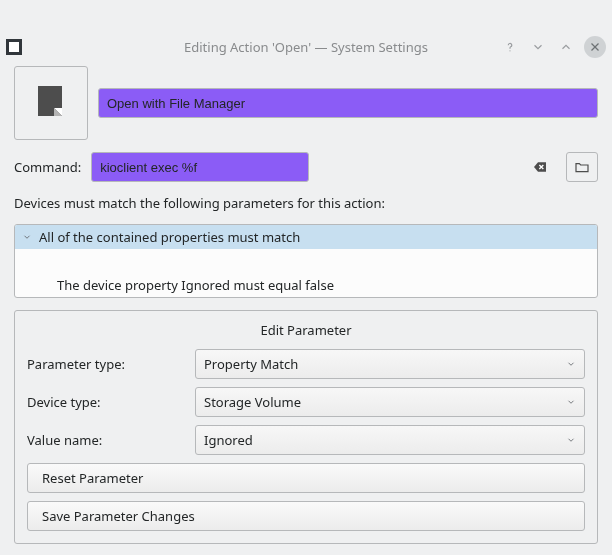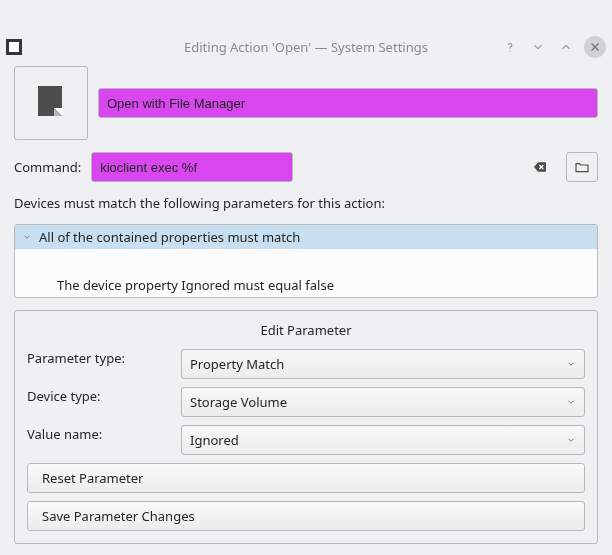--- a/index.html
+++ b/index.html
@@ -9,35 +9,35 @@
   .titlebar-icon { width: 16px; height: 16px; background: #31363b; display: inline-block; position: relative; }
   .titlebar-icon::after { content:''; position:absolute; left:3px; top:3px; width:10px; height:10px; background:#fff; }
   .titlebar-title { position:absolute; left:0; right:0; text-align:center; color:#898b8d; font-size:13px; }
   .titlebar-controls { margin-left:auto; display:flex; align-items:center; gap:8px; }
   .tb-btn { width:20px; height:20px; display:flex; align-items:center; justify-content:center; color:#9a9da0; cursor:pointer; }
   .tb-btn.close { width:22px; height:22px; border-radius:50%; background:#cfd2d4; color:#6e7275; }
   .content { flex:1; padding: 8px 14px 14px 14px; display:flex; flex-direction:column; gap:12px; }
   .row { display:flex; align-items:center; gap:10px; }
   .icon-btn { width:74px; height:74px; border:1px solid #b6b8ba; background:#eff0f1; display:flex; align-items:center; justify-content:center; cursor:pointer; border-radius:3px; }
   .icon-btn svg { width:42px; height:42px; }
-  .text-input { flex:1; height:30px; border:1px solid #b6b8ba; background:#d946ef; border-radius:3px; padding:0 8px; font-size:13px; color:#232627; outline:none; }
+  .text-input { flex:1; height:30px; border:1px solid #b6b8ba; background:#8b5cf6; border-radius:3px; padding:0 8px; font-size:13px; color:#232627; outline:none; }
   .label { color:#232627; white-space:nowrap; }
   .input-wrap { flex:1; position:relative; }
   .input-wrap .clear-icon { position:absolute; right:8px; top:50%; transform:translateY(-50%); width:16px; height:16px; display:flex; align-items:center; justify-content:center; color:#4d4d4d; cursor:pointer; }
   .browse-btn { width:32px; height:30px; border:1px solid #b6b8ba; background:#eff0f1; border-radius:3px; display:flex; align-items:center; justify-content:center; cursor:pointer; }
   .hint { color:#232627; font-size:13px; }
   .tree { border:1px solid #b6b8ba; background:#fcfcfc; border-radius:3px; height:74px; overflow:hidden; }
   .tree-row { height:24px; display:flex; align-items:center; font-size:13px; }
   .tree-row.sel { background:#c7dff0; }
   .tree-caret { width:24px; display:flex; align-items:center; justify-content:center; color:#5f6368; }
   .tree-indent { display:inline-block; }
   .tree-branch { width:18px; height:24px; position:relative; }
   .groupbox { border:1px solid #b6b8ba; border-radius:3px; padding:10px 12px 12px 12px; position:relative; }
   .group-title { text-align:center; font-size:13px; color:#232627; margin-bottom:10px; }
-  .form-row { display:flex; gap:4px; margin-bottom:8px; }
+  .form-row { display:flex; align-items:center; gap:18px; margin-bottom:8px; }
   .form-label { width:150px; color:#232627; }
   .select { flex:1; height:30px; border:1px solid #b6b8ba; background:linear-gradient(#f7f7f7,#ececec); border-radius:3px; display:flex; align-items:center; padding:0 8px; position:relative; cursor:pointer; }
   .select .caret { position:absolute; right:8px; top:50%; transform:translateY(-50%); color:#5f6368; }
   .select.small { width:140px; flex:0 0 140px; }
   .empty-input { flex:1; height:30px; border:1px solid #b6b8ba; background:#fcfcfc; border-radius:3px; }
   .btnrow { display:flex; justify-content:flex-end; gap:8px; margin-top:6px;flex-direction:column; }
   .btn { height:30px; padding:0 14px; border:1px solid #b6b8ba; background:linear-gradient(#fafafa,#ececec); border-radius:3px; display:flex; align-items:center; gap:6px; cursor:pointer; font-size:13px; color:#232627; }
   .footer { display:flex; justify-content:flex-end; gap:8px; margin-top:auto; }
 </style>
 </head>
@@ -83,21 +83,21 @@
           <polygon points="24,26 32,26 32,34" fill="#ffffff"></polygon>
           <polygon points="24,26 32,34 24,34" fill="#b4b4b4"></polygon>
         </svg>
       </div>
       <input class="text-input" value="Open with File Manager" style="">
     </div>
 
     <div class="row">
       <span class="label">Command:</span>
       <div class="input-wrap">
-        <input class="text-input" style="padding-right: 16px;" value="kioclient exec %f">
+        <input class="text-input" style="padding-right: 32px;" value="kioclient exec %f">
         <span class="clear-icon">
           <svg width="16" height="16" viewBox="0 0 24 24" fill="currentColor">
               <path d="M21 5H9L3 12l6 7h12V5z"></path>
               <path d="M11 9l6 6M17 9l-6 6" stroke="#fff" stroke-width="2"></path>
             </svg>
         </span>
       </div>
       <div class="browse-btn">
         <svg width="16" height="16" viewBox="0 0 24 24" fill="none" stroke="#4d4d4d" stroke-width="1.8">
             <path d="M3 7h5l2 2h11v10H3z"></path>

